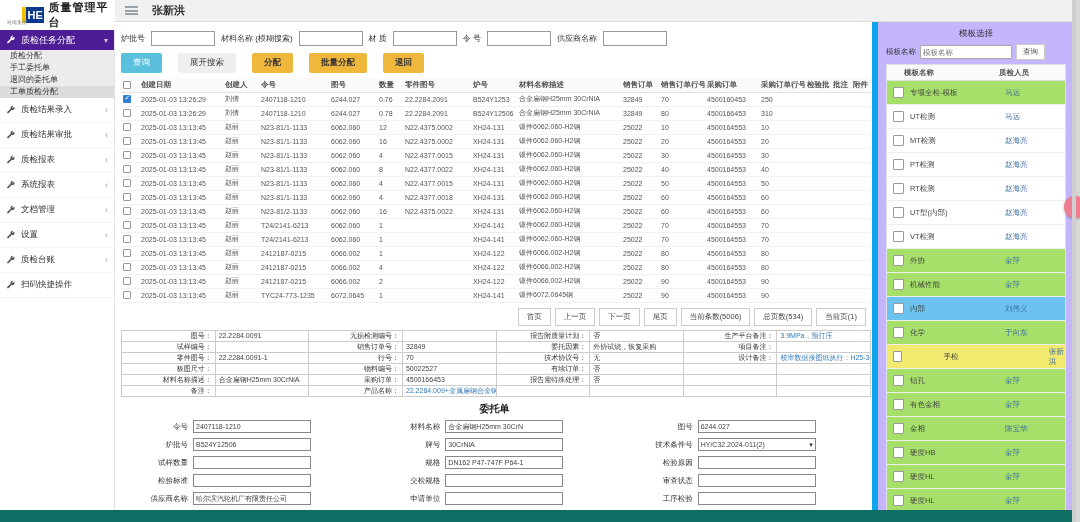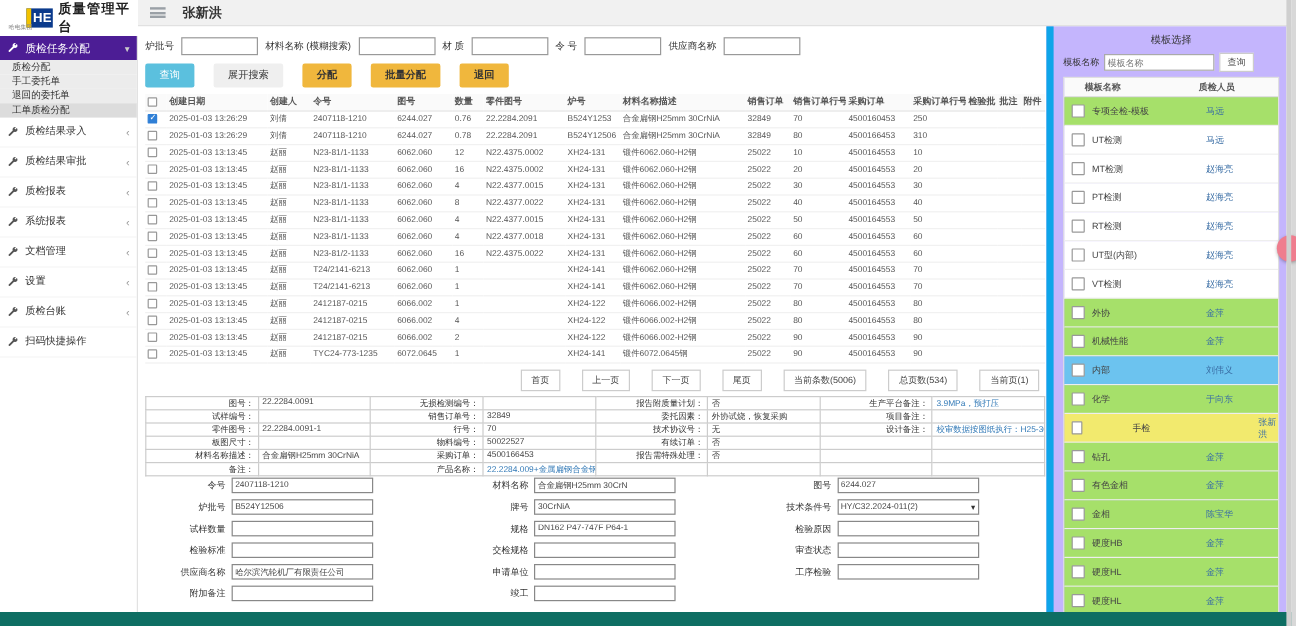--- a/index.html
+++ b/index.html
@@ -44,21 +44,21 @@
   .btn.yellow { background:#f0b73d; color:#333; font-weight:bold; }
 
   table.grid { width:750px; border-collapse:collapse; table-layout:fixed; }
   table.grid th { font-size:7.5px; color:#555; font-weight:bold; text-align:left; border-bottom:1px solid #e3e3e3; height:14px; padding:0 2px; white-space:nowrap; overflow:hidden; background:#fafafa; }
   table.grid td { font-size:7px; color:#555; height:14px; padding:0 2px; white-space:nowrap; overflow:hidden; border-bottom:1px solid #f1f1f1; }
   td.link, a.cell-link { color:#337ab7; }
   .cb { width:8px; height:8px; border:1px solid #999; background:#fff; border-radius:1px; }
   .cb.checked { background:#2f7fd6; border-color:#2f7fd6; position:relative; }
   .cb.checked:before { content:"✓"; position:absolute; left:0.5px; top:-2px; font-size:7px; color:#fff; }
 
-  .pager { display:flex; justify-content:flex-end; gap:18px; margin:5px 2px 4px 0; }
+  .pager { display:flex; justify-content:flex-end; gap:4px; margin:5px 2px 4px 0; }
   .pbtn { font-size:7.5px; color:#444; background:#fff; border:1px solid #ccc; padding:3px 8px; cursor:pointer; }
 
   table.detail { width:750px; border-collapse:collapse; table-layout:fixed; }
   table.detail td { border:1px solid #ccc; font-size:7px; color:#444; height:11px; padding:0 3px; white-space:nowrap; overflow:hidden; }
   table.detail td.lbl { text-align:right; color:#333; background:#fff; }
   table.detail td.val.blue { color:#337ab7; }
 
   .formtitle { text-align:center; font-size:10px; font-weight:bold; color:#222; margin:5px 0 3px; }
   .formcols { display:flex; gap:10px; }
   .fcol { flex:1; }
@@ -630,20 +630,21 @@
             <td class="lbl">产品名称：</td>
             <td class="val blue">22.2284.009+金属扁钢合金钢 Cr-52-P64_80V/Pwc+kPwl-C12A</td>
             <td class="lbl"></td>
             <td class="val"></td>
             <td class="lbl"></td>
             <td class="val"></td>
           </tr>
         </tbody>
     </table>
 
+    <div class="formtitle">委托单</div>
     <div class="formcols" id="formcols">
         <div class="fcol">
           <div class="frow">
             <span class="lab">令号</span>
             <input value="2407118-1210" style="">
           </div>
           <div class="frow">
             <span class="lab">炉批号</span>
             <input value="B524Y12506" style="">
           </div>

